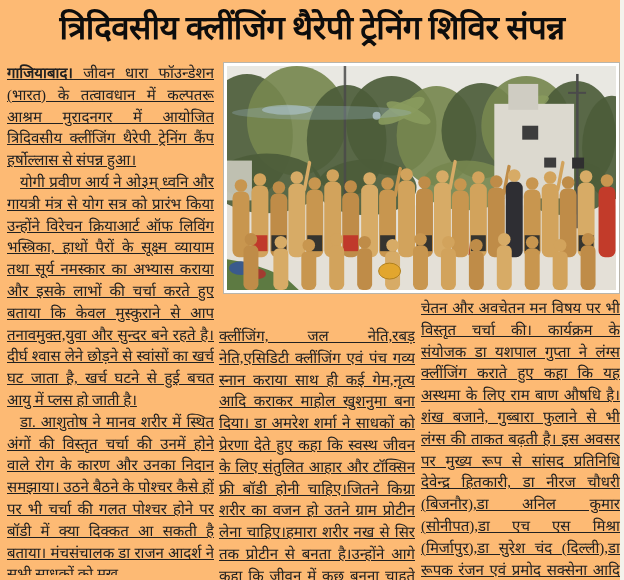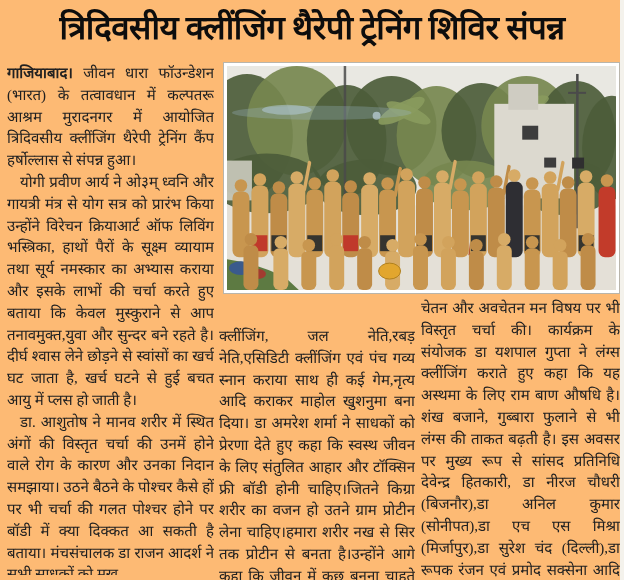--- a/index.html
+++ b/index.html
@@ -16,21 +16,21 @@
   .headline {
     position:absolute; top:0; left:0; width:624px; height:58px;
     text-align:center; font-size:33px; font-weight:bold;
     line-height:56px; letter-spacing:-0.5px; color:#0d0d0d;
     white-space:nowrap;
   }
   .col {
     position:absolute; text-align:justify;
     font-size:15px; line-height:21.8px; color:#212121;
   }
-  .col p { margin:0; }
+  .col p { margin:0;text-decoration:underline; }
   .indent { text-indent:13px; }
   .dateline { font-weight:bold; }
   .col-left  { left:7px;   top:63px;  width:207px; height:512px; overflow:hidden; }
   .col-mid   { left:219px; top:298px; width:196px; height:280px; overflow:hidden;margin-top:28px; }
   .col-right { left:421px; top:298px; width:199px; height:280px; overflow:hidden; }
   .photo-frame {
     position:absolute; left:223px; top:62px; width:397px; height:232px;
     background:#ffffff; border:1px solid #b9b5ab;
     box-sizing:border-box; padding:3px;
   }

